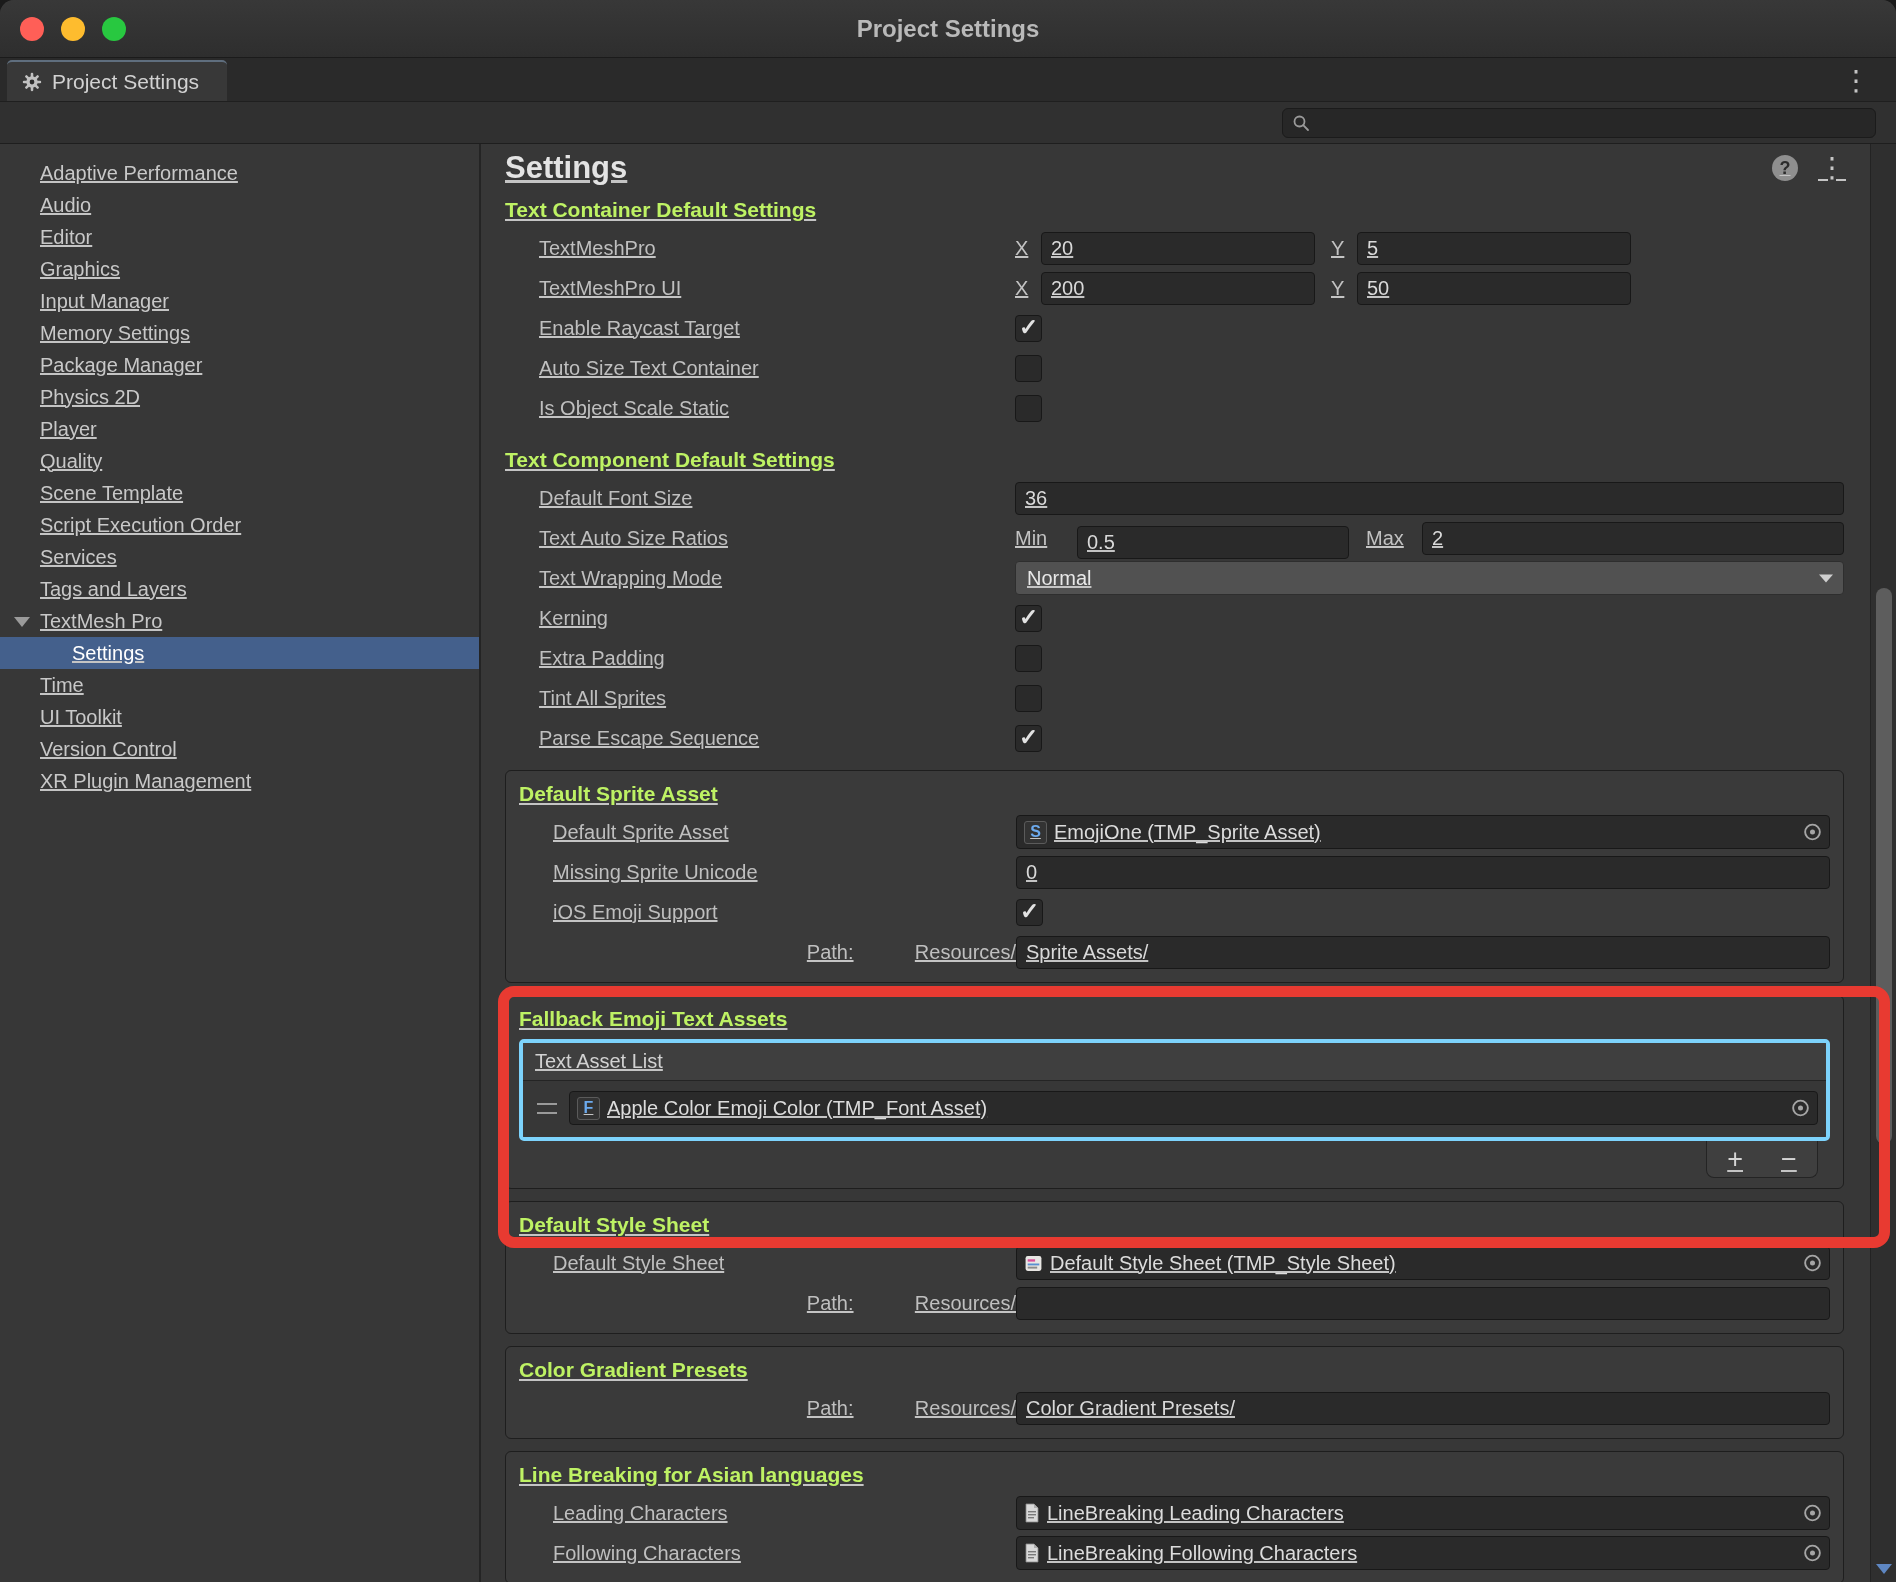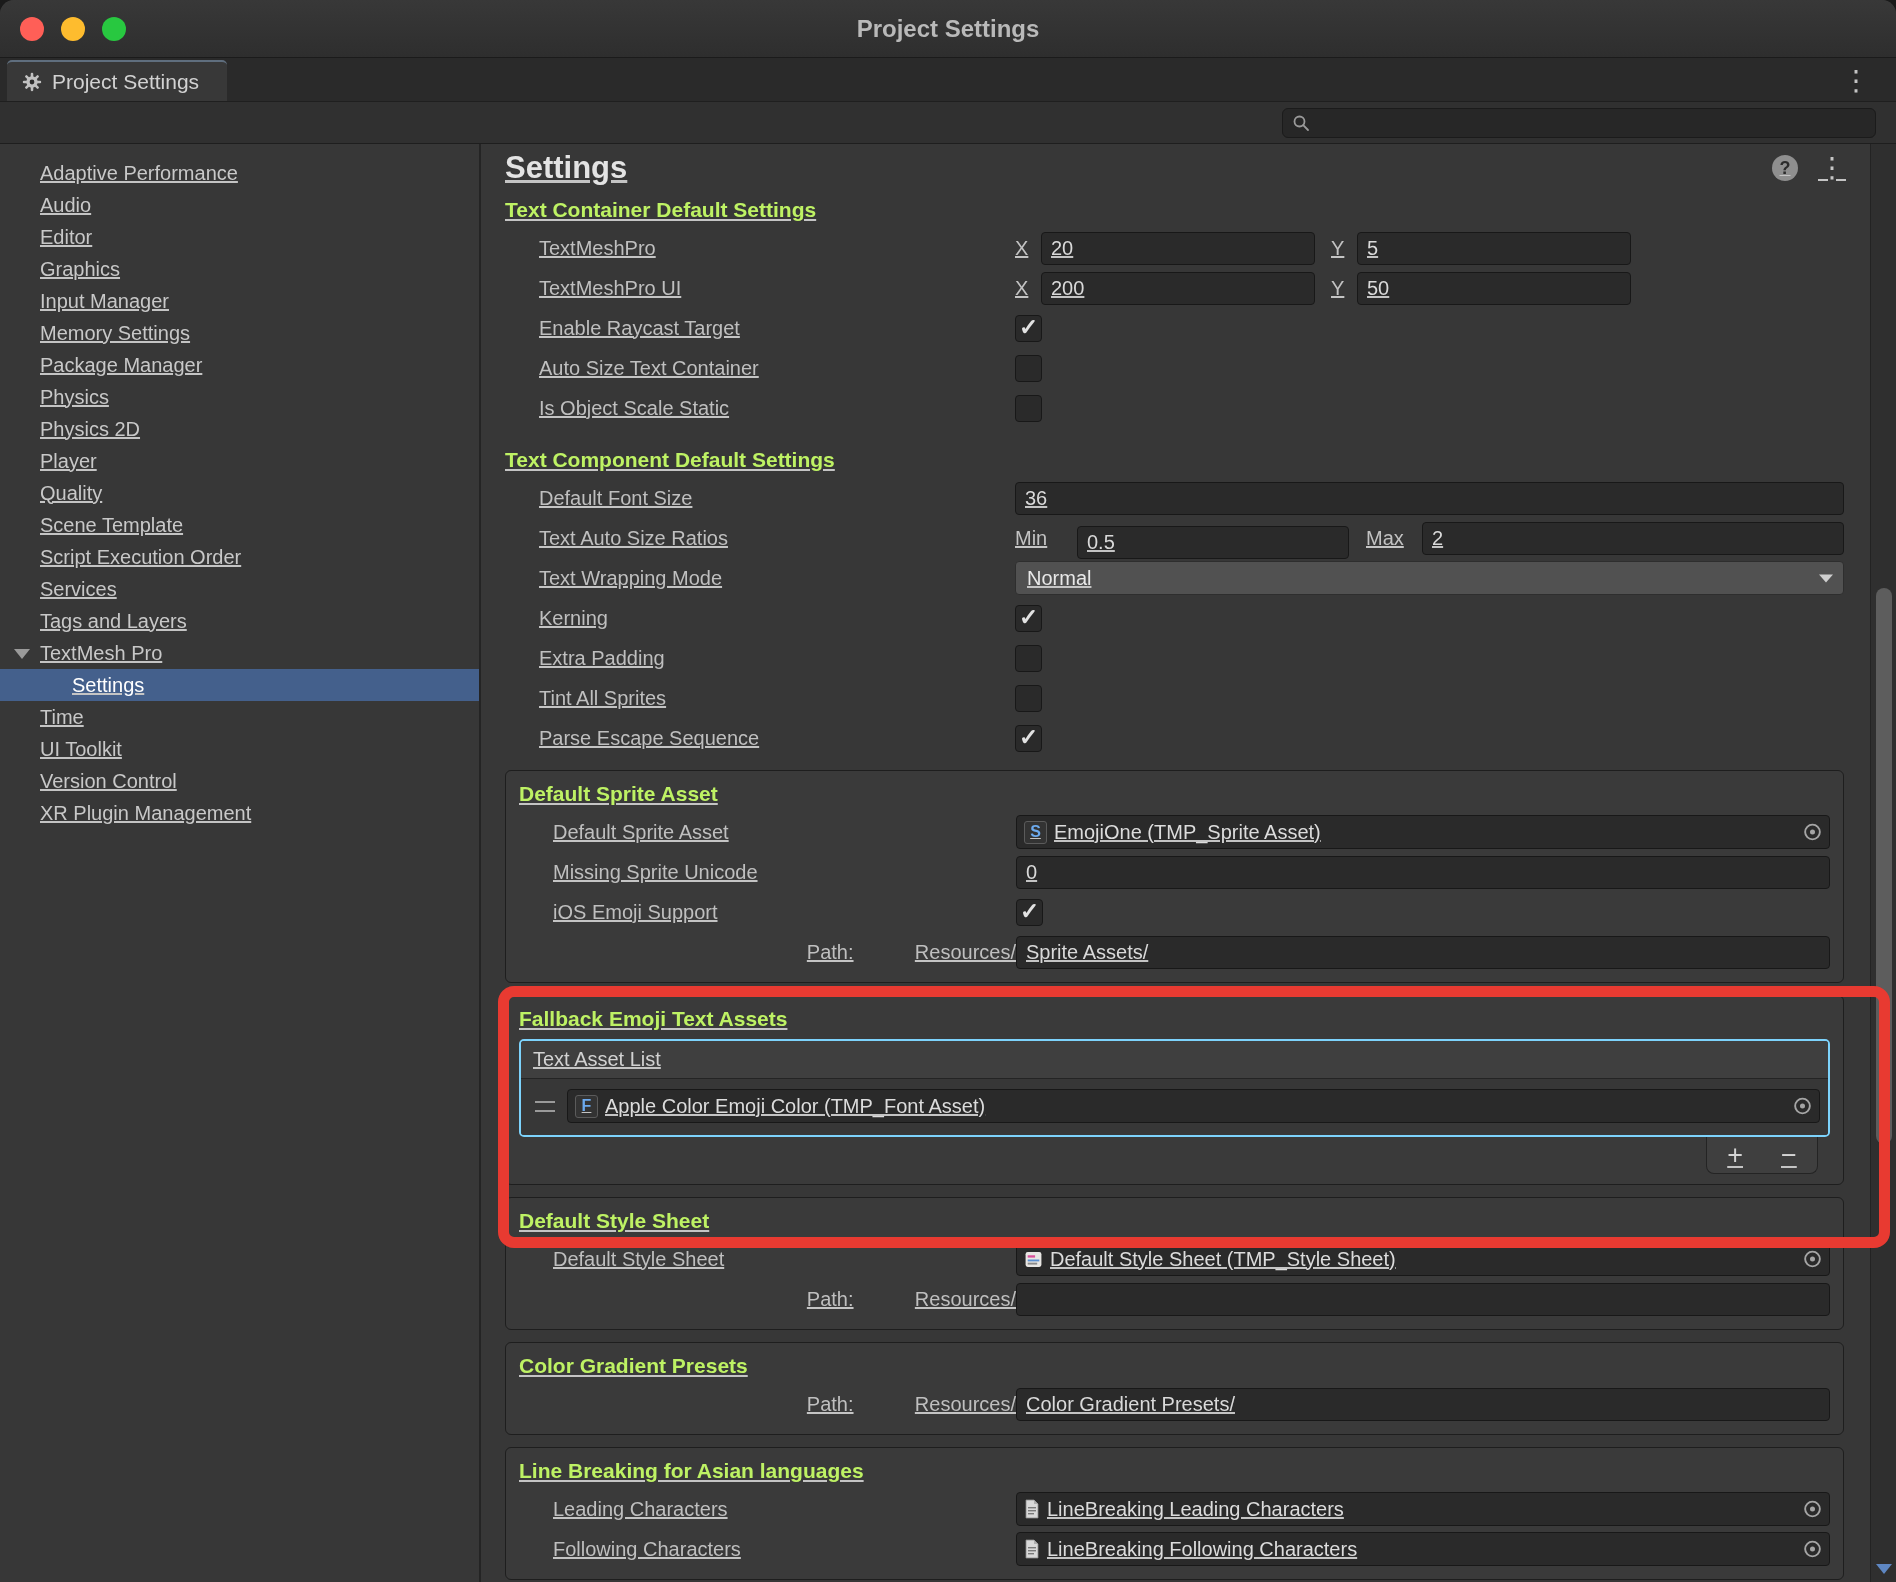--- a/index.html
+++ b/index.html
@@ -70,21 +70,21 @@
   .obj { flex:1; height:34px; background:#2a2a2a; border:1px solid #181818; border-radius:4px;
     display:flex; align-items:center; padding:0 36px 0 7px; position:relative; font-size:20px; color:#dcdcdc; min-width:0; white-space:nowrap; }
   .obj .picker { position:absolute; right:6px; top:50%; transform:translateY(-50%); display:flex; }
   .asset-letter { width:23px; height:23px; margin-right:7px; border-radius:3px; background:#333333; border:1px solid #5b5b5b;
     color:#6caaee; font-weight:bold; font-size:16px; display:flex; align-items:center; justify-content:center; flex:none; }
   .obj .svg-ic { margin-right:7px; display:flex; flex:none; }
   
   .group { border:1px solid #1e1e1e; border-radius:6px; margin-top:12px; padding:5px 13px 10px 13px; background:#3a3a3a; }
   .group .label { flex:0 0 497px; }
   
-  .rlist-box { border:2px solid #7dd3fc; border-radius:5px; overflow:hidden; margin-top:2px; }
+  .rlist-box { border:4px solid #7dd3fc; border-radius:5px; overflow:hidden; margin-top:2px; }
   .rlist-header { height:38px; background:#3f3f3f; border-bottom:1px solid #242424; display:flex; align-items:center;
     padding:0 12px; font-size:20px; color:#d2d2d2; }
   .rlist-body { background:#373737; padding:10px 8px 12px 8px; display:flex; align-items:center; }
   .drag-handle { width:20px; height:11px; margin:0 12px 0 6px; display:flex; flex-direction:column; justify-content:space-between; flex:none; }
   .drag-handle i { display:block; height:2px; background:#9a9a9a; }
   .rlist-footer { display:flex; justify-content:flex-end; padding-right:12px; }
   .rlist-buttons { width:112px; height:37px; background:#3f3f3f; border:1px solid #242424; border-top:none;
     border-radius:0 0 8px 8px; display:flex; align-items:center; justify-content:center; gap:38px; }
   .rl-btn { color:#d4d4d4; font-size:27px; line-height:1; }
   
@@ -159,23 +159,20 @@
       <div class="side-item">
           <span>Input Manager</span>
         </div>
       <div class="side-item">
           <span>Memory Settings</span>
         </div>
       <div class="side-item">
           <span>Package Manager</span>
         </div>
       <div class="side-item">
-          <span>Physics</span>
-        </div>
-      <div class="side-item">
           <span>Physics 2D</span>
         </div>
       <div class="side-item">
           <span>Player</span>
         </div>
       <div class="side-item">
           <span>Quality</span>
         </div>
       <div class="side-item">
           <span>Scene Template</span>

